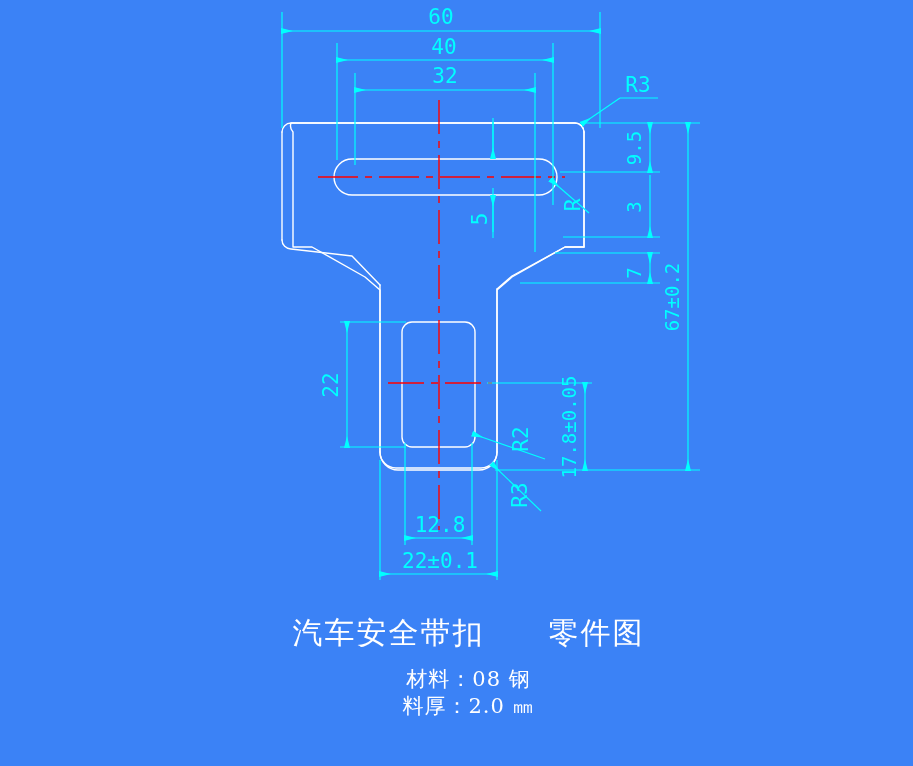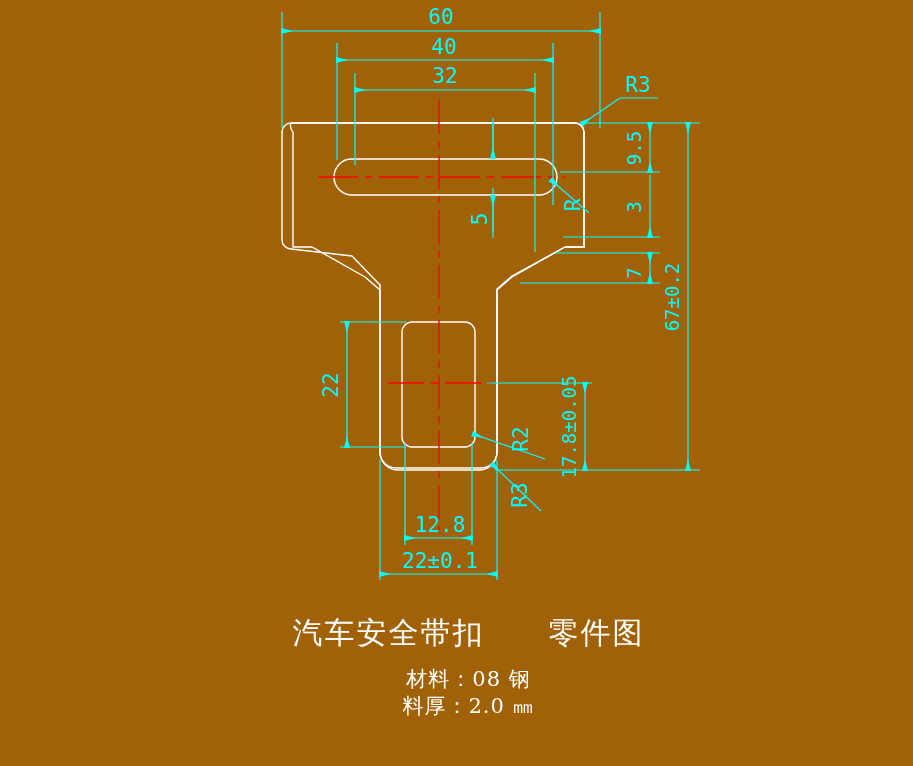--- a/index.html
+++ b/index.html
@@ -11,21 +11,21 @@
   body {
     width: 913px;
     height: 766px;
     overflow: hidden;
     font-family: "Liberation Sans", sans-serif;
   }
   #sheet {
     position: relative;
     width: 913px;
     height: 766px;
-    background: #a16207;
+    background: #3b82f6;
   }
   #drawing {
     position: absolute;
     left: 0;
     top: 0;
     width: 913px;
     height: 766px;
   }
   .title-block {
     position: absolute;

